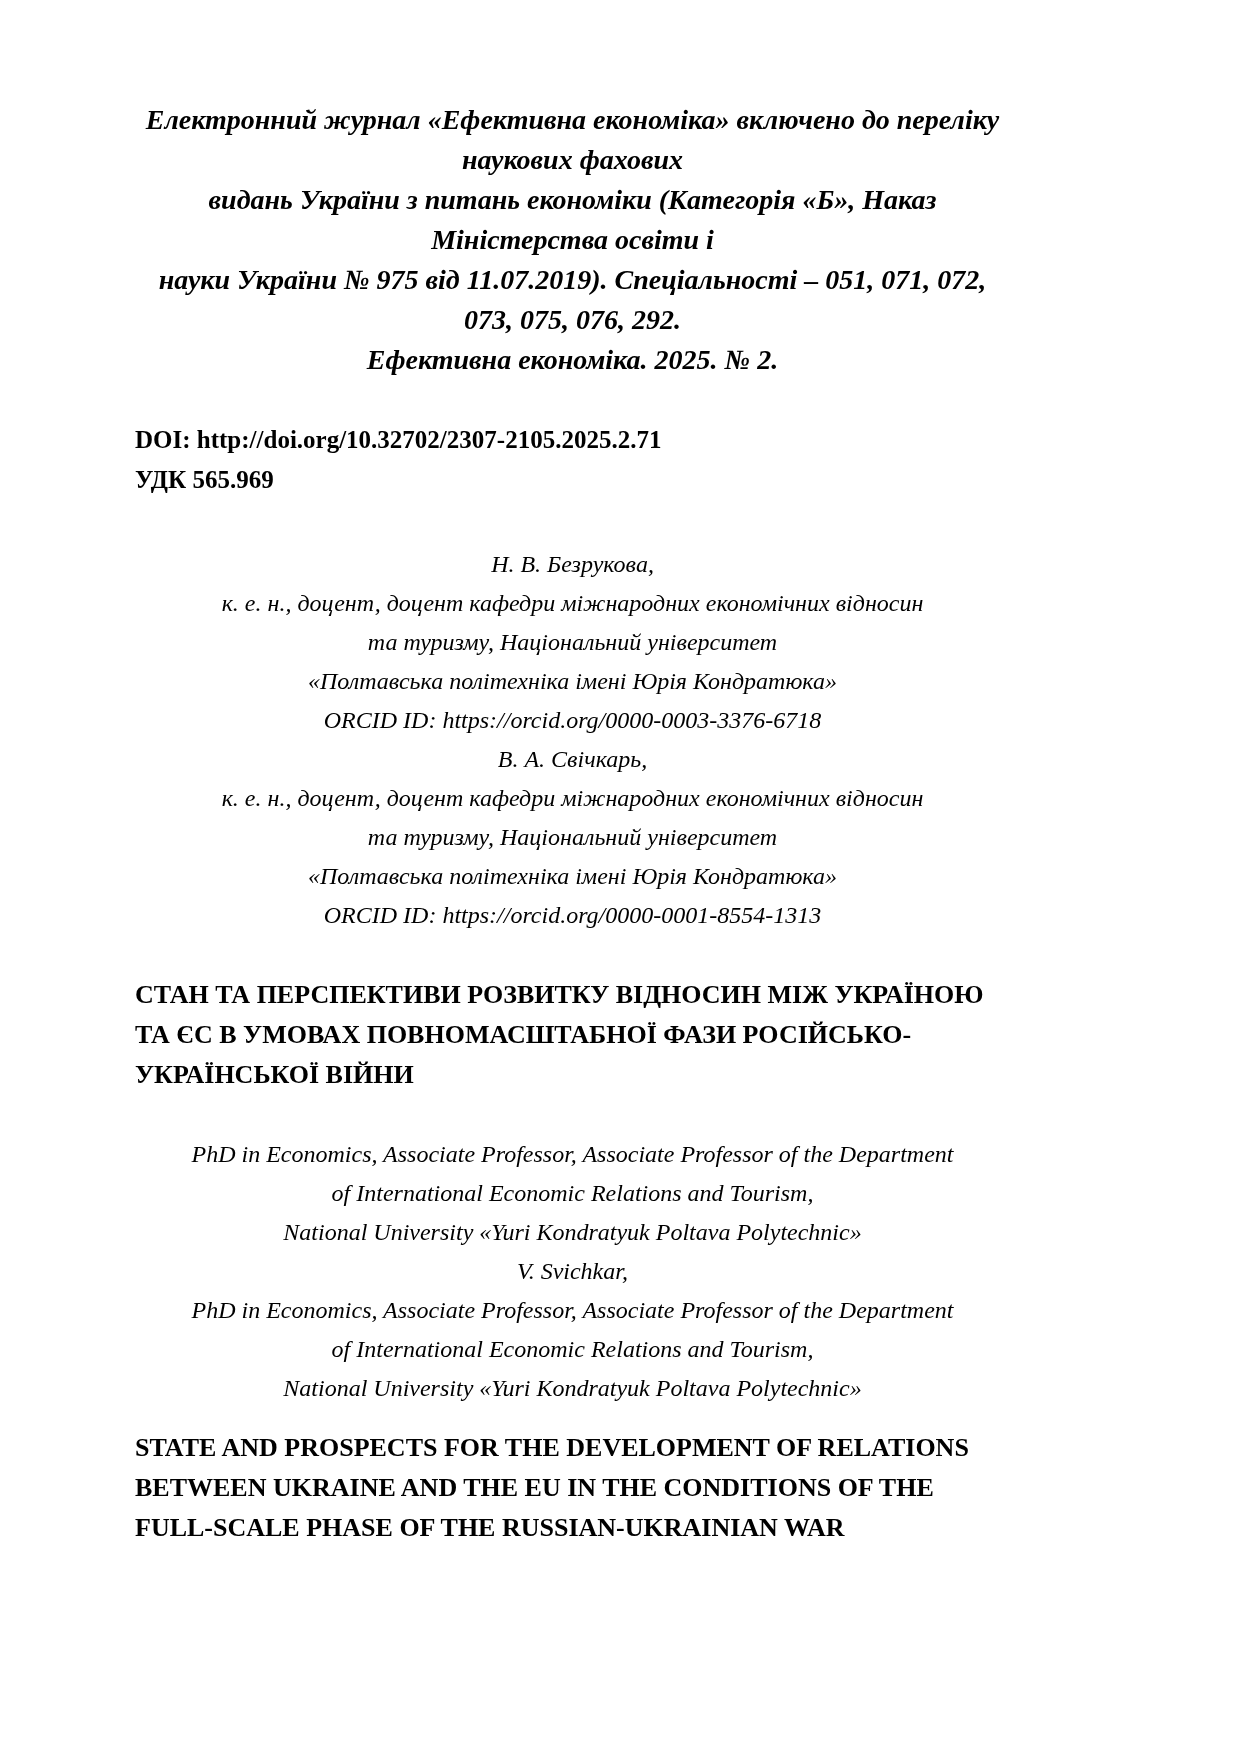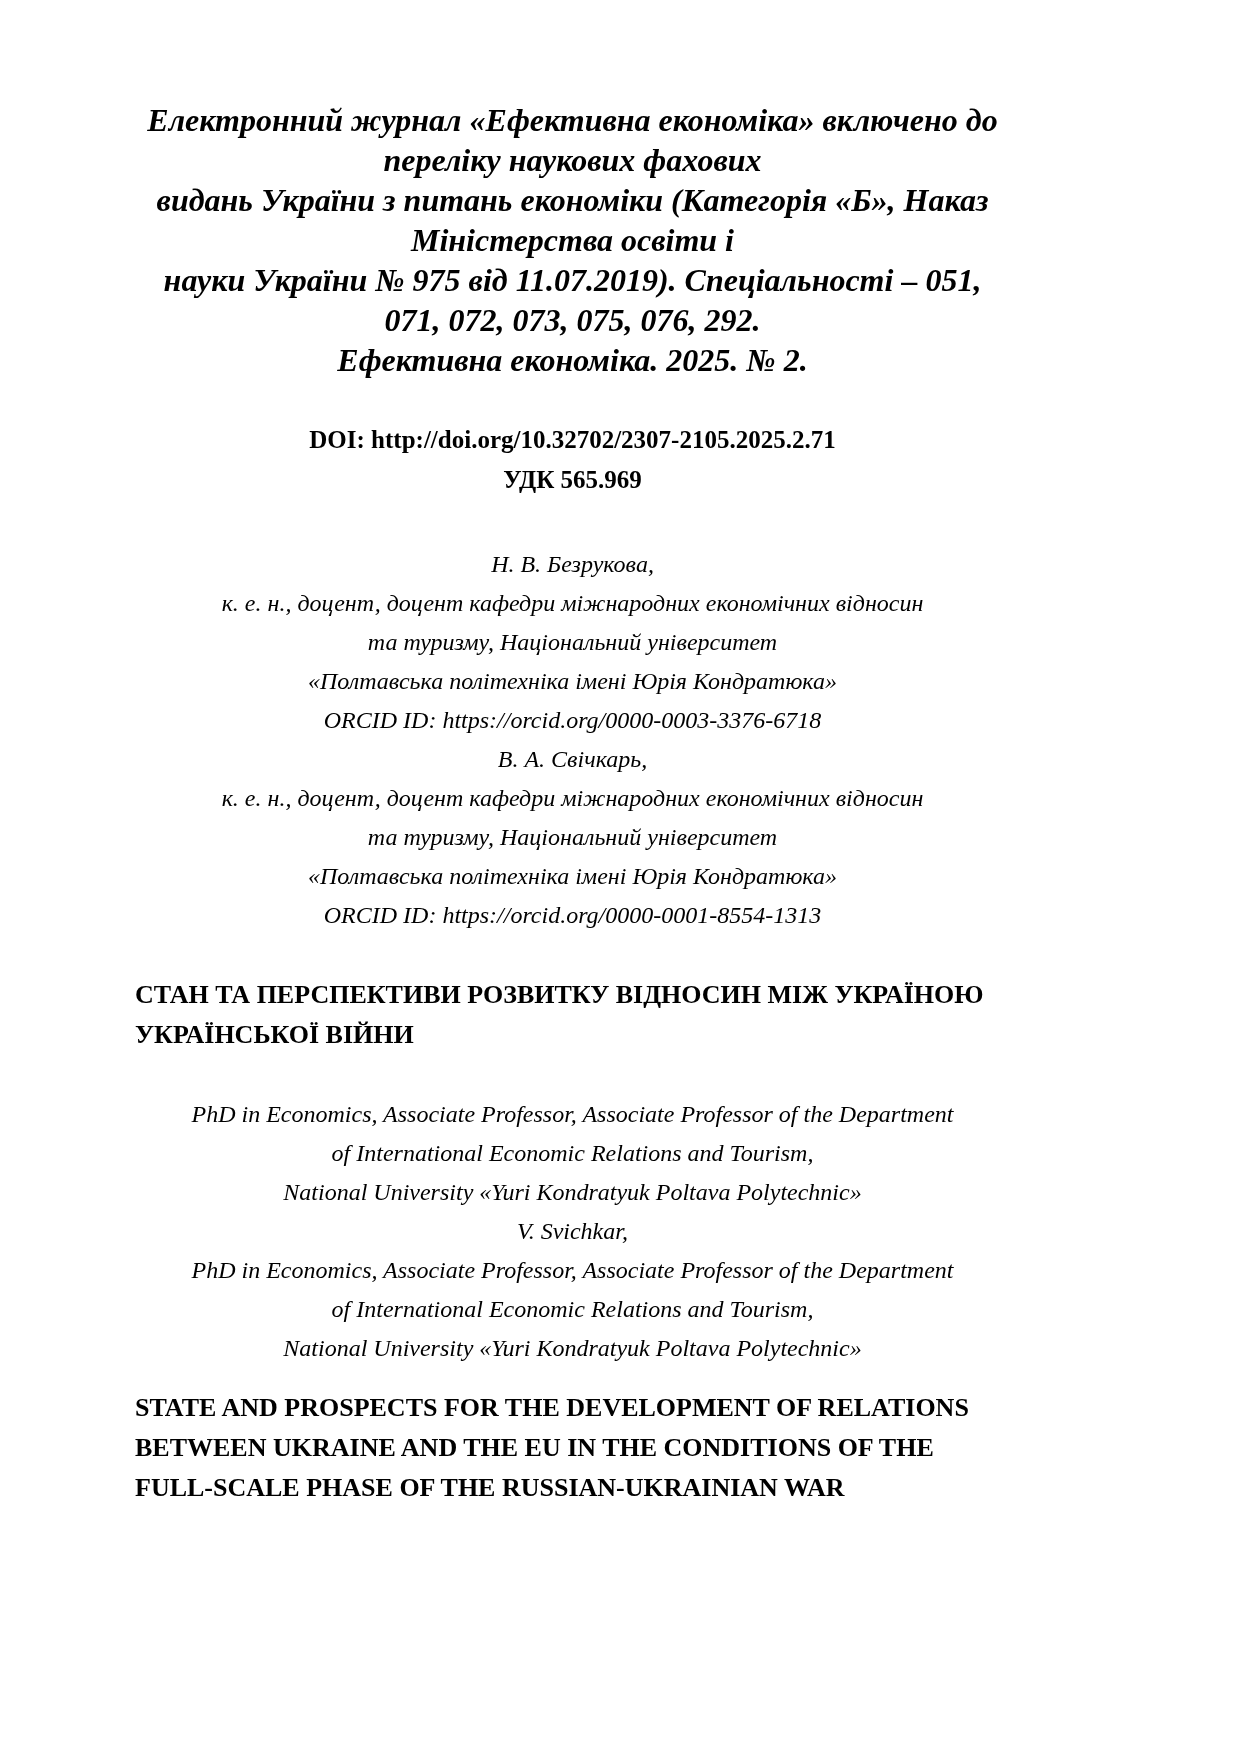--- a/index.html
+++ b/index.html
@@ -9,34 +9,34 @@
     height: 1754px;
     font-family: "Liberation Serif", serif;
     color: #000000;
     position: relative;
     overflow: hidden;
   }
   .page {
     padding: 100px 230px 0 135px;
   }
   .masthead {
-    font-size: 32px;
+    font-size: 28px;
     font-weight: bold;
     font-style: italic;
     line-height: 40px;
     text-align: center;
   }
   .masthead .issue-line {
   }
   .ids {
     margin-top: 40px;
     font-size: 25px;
     font-weight: bold;
     line-height: 40px;
-    text-align: center;
+    text-align: left;
   }
   .authors {
     margin-top: 45px;
     font-size: 24px;
     font-style: italic;
     line-height: 39px;
     text-align: center;
   }
   .article-title {
     margin-top: 40px;
@@ -77,20 +77,21 @@
     <div>ORCID ID: https://orcid.org/0000-0003-3376-6718</div>
     <div>В. А. Свічкарь,</div>
     <div>к. е. н., доцент, доцент кафедри міжнародних економічних відносин</div>
     <div>та туризму, Національний університет</div>
     <div>«Полтавська політехніка імені Юрія Кондратюка»</div>
     <div>ORCID ID: https://orcid.org/0000-0001-8554-1313</div>
   </div>
 
   <div class="article-title">
     <div>СТАН ТА ПЕРСПЕКТИВИ РОЗВИТКУ ВІДНОСИН МІЖ УКРАЇНОЮ</div>
+    <div>ТА ЄС В УМОВАХ ПОВНОМАСШТАБНОЇ ФАЗИ РОСІЙСЬКО-</div>
     <div>УКРАЇНСЬКОЇ ВІЙНИ</div>
   </div>
 
   <div class="authors authors-en">
     <div>PhD in Economics, Associate Professor, Associate Professor of the Department</div>
     <div>of International Economic Relations and Tourism,</div>
     <div>National University «Yuri Kondratyuk Poltava Polytechnic»</div>
     <div>V. Svichkar,</div>
     <div>PhD in Economics, Associate Professor, Associate Professor of the Department</div>
     <div>of International Economic Relations and Tourism,</div>

